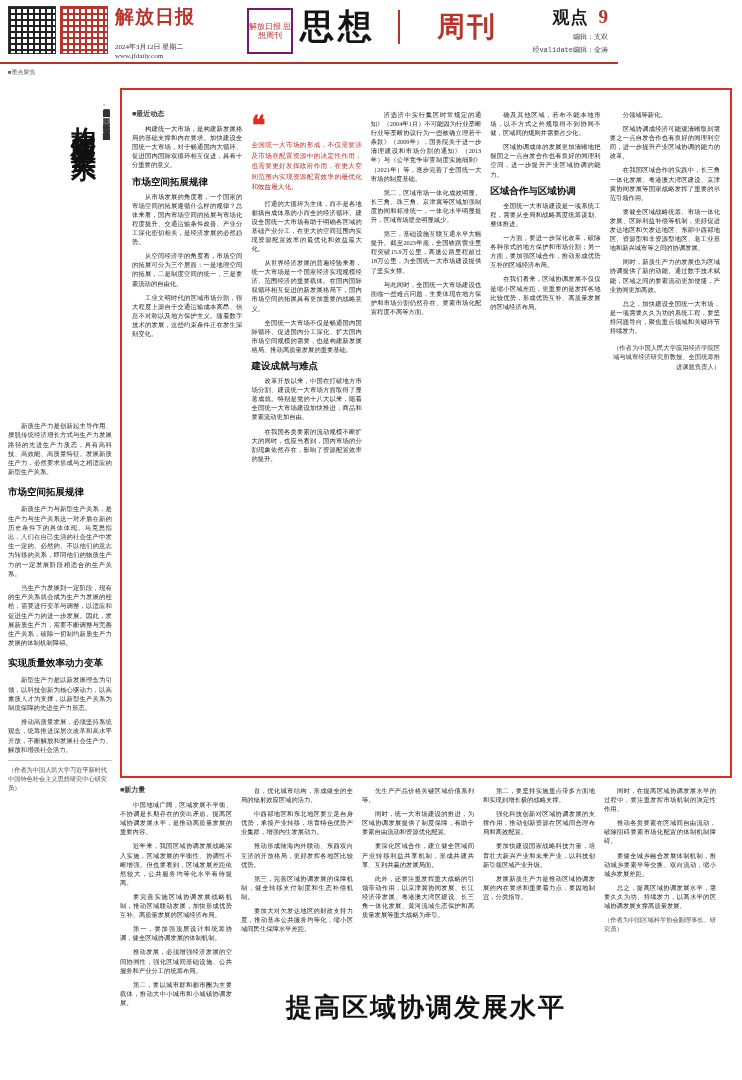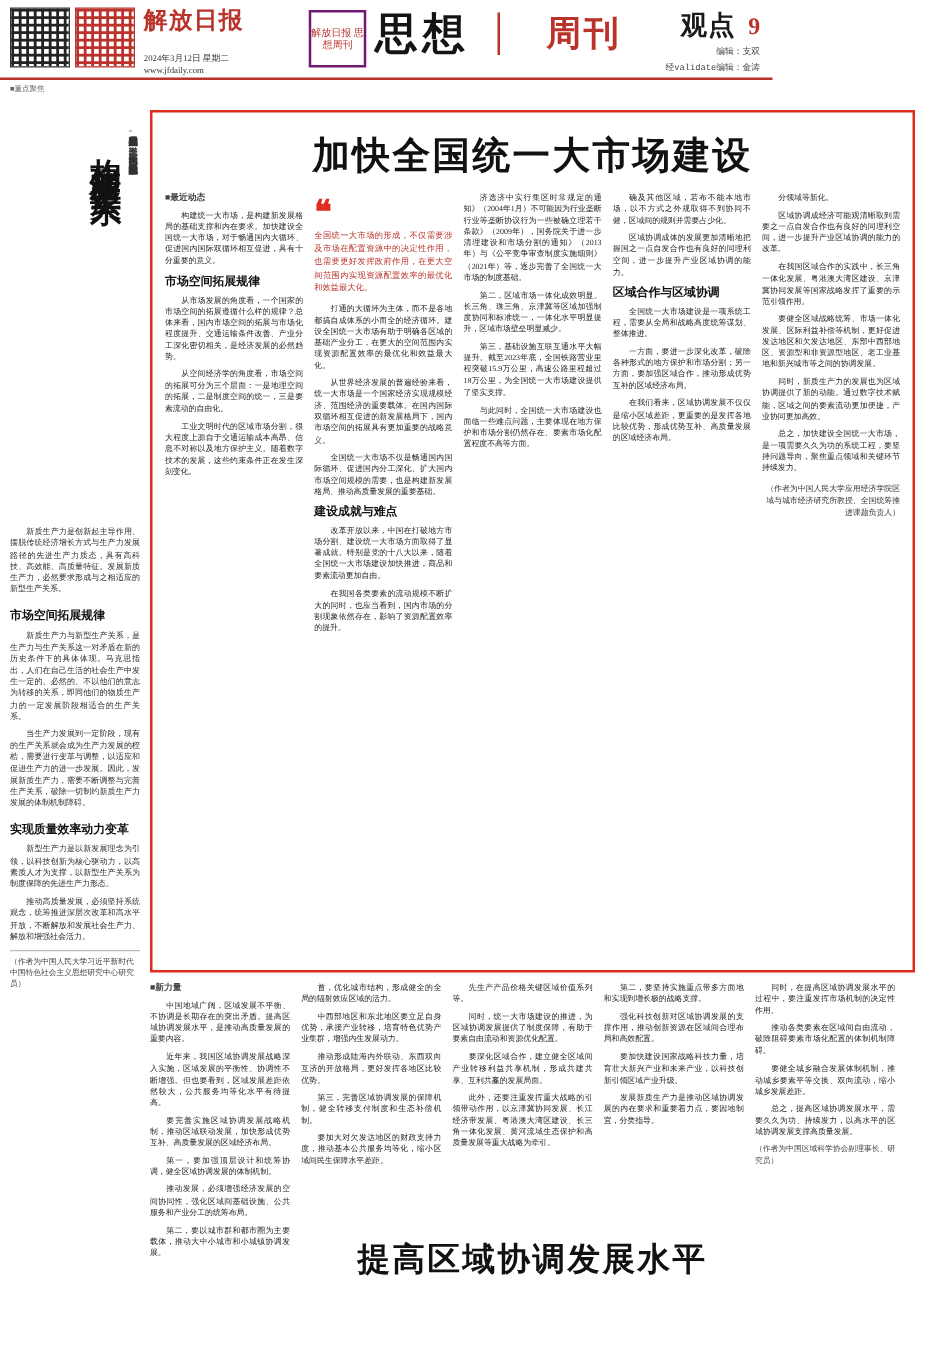--- a/index.html
+++ b/index.html
@@ -29,21 +29,21 @@
   .paper-logo .purl{font-size:7px;color:#333;line-height:9px;}
   .seal{position:absolute;left:247px;top:8px;width:42px;height:42px;
       border:2px solid #701a75;color:#b9332b;font-size:8px;display:flex;
       align-items:center;justify-content:center;text-align:center;line-height:9px;}
   .sixiang{position:absolute;left:300px;top:4px;font-size:34px;font-weight:bold;
       letter-spacing:4px;color:#141414;font-family:"Liberation Serif",serif;}
   .divider-v{position:absolute;left:398px;top:10px;width:2px;height:34px;background:#b9332b;}
   .zhoukan{position:absolute;left:408px;top:8px;font-size:28px;font-weight:bold;
       color:#b9332b;letter-spacing:2px;margin-left:29px;}
   .corner{position:absolute;right:10px;top:6px;text-align:right;}
-  .corner .ttl{font-size:21px;font-weight:bold;letter-spacing:1px;font-family:Liberation Mono, monospace;}
+  .corner .ttl{font-size:17px;font-weight:bold;letter-spacing:1px;font-family:Liberation Mono, monospace;}
   .corner .pg{font-size:19px;font-weight:bold;color:#b9332b;margin-left:6px;}
   .corner .ed{font-size:7px;color:#444;line-height:10px;margin-top:3px;font-family:Liberation Mono, monospace;}
   .left-col{position:absolute;left:8px;top:68px;width:104px;}
   .vert-title{
     writing-mode:vertical-rl;text-orientation:upright;
     font-size:25px;font-weight:bold;line-height:34px;letter-spacing:4px;
     height:300px;margin:30px 0 0 58px;color:#111;
   }
   .vt-wrap{display:flex;}
   .vert-side{writing-mode:vertical-rl;text-orientation:upright;font-size:7.5px;
@@ -123,21 +123,20 @@
     <div class="lhead">实现质量效率动力变革</div>
     <div class="lbody">
       <p>新型生产力是以新发展理念为引领，以科技创新为核心驱动力，以高素质人才为支撑，以新型生产关系为制度保障的先进生产力形态。</p>
       <p>推动高质量发展，必须坚持系统观念，统筹推进深层次改革和高水平开放，不断解放和发展社会生产力、解放和增强社会活力。</p>
     </div>
     <div class="sign">（作者为中国人民大学习近平新时代中国特色社会主义思想研究中心研究员）</div>
   </div>
 
   <div class="redbox">
     <div class="headline">
-      <div class="h1">加快全国统一大市场建设</div>
     </div>
 
     <div class="cols">
 
       <div class="col">
         <p class="kicker">■最近动态</p>
         <p>构建统一大市场，是构建新发展格局的基础支撑和内在要求。加快建设全国统一大市场，对于畅通国内大循环、促进国内国际双循环相互促进，具有十分重要的意义。</p>
         <p class="sub">市场空间拓展规律</p>
         <p>从市场发展的角度看，一个国家的市场空间的拓展遵循什么样的规律？总体来看，国内市场空间的拓展与市场化程度提升、交通运输条件改善、产业分工深化密切相关，是经济发展的必然趋势。</p>
         <p>从空间经济学的角度看，市场空间的拓展可分为三个层面：一是地理空间的拓展，二是制度空间的统一，三是要素流动的自由化。</p>

